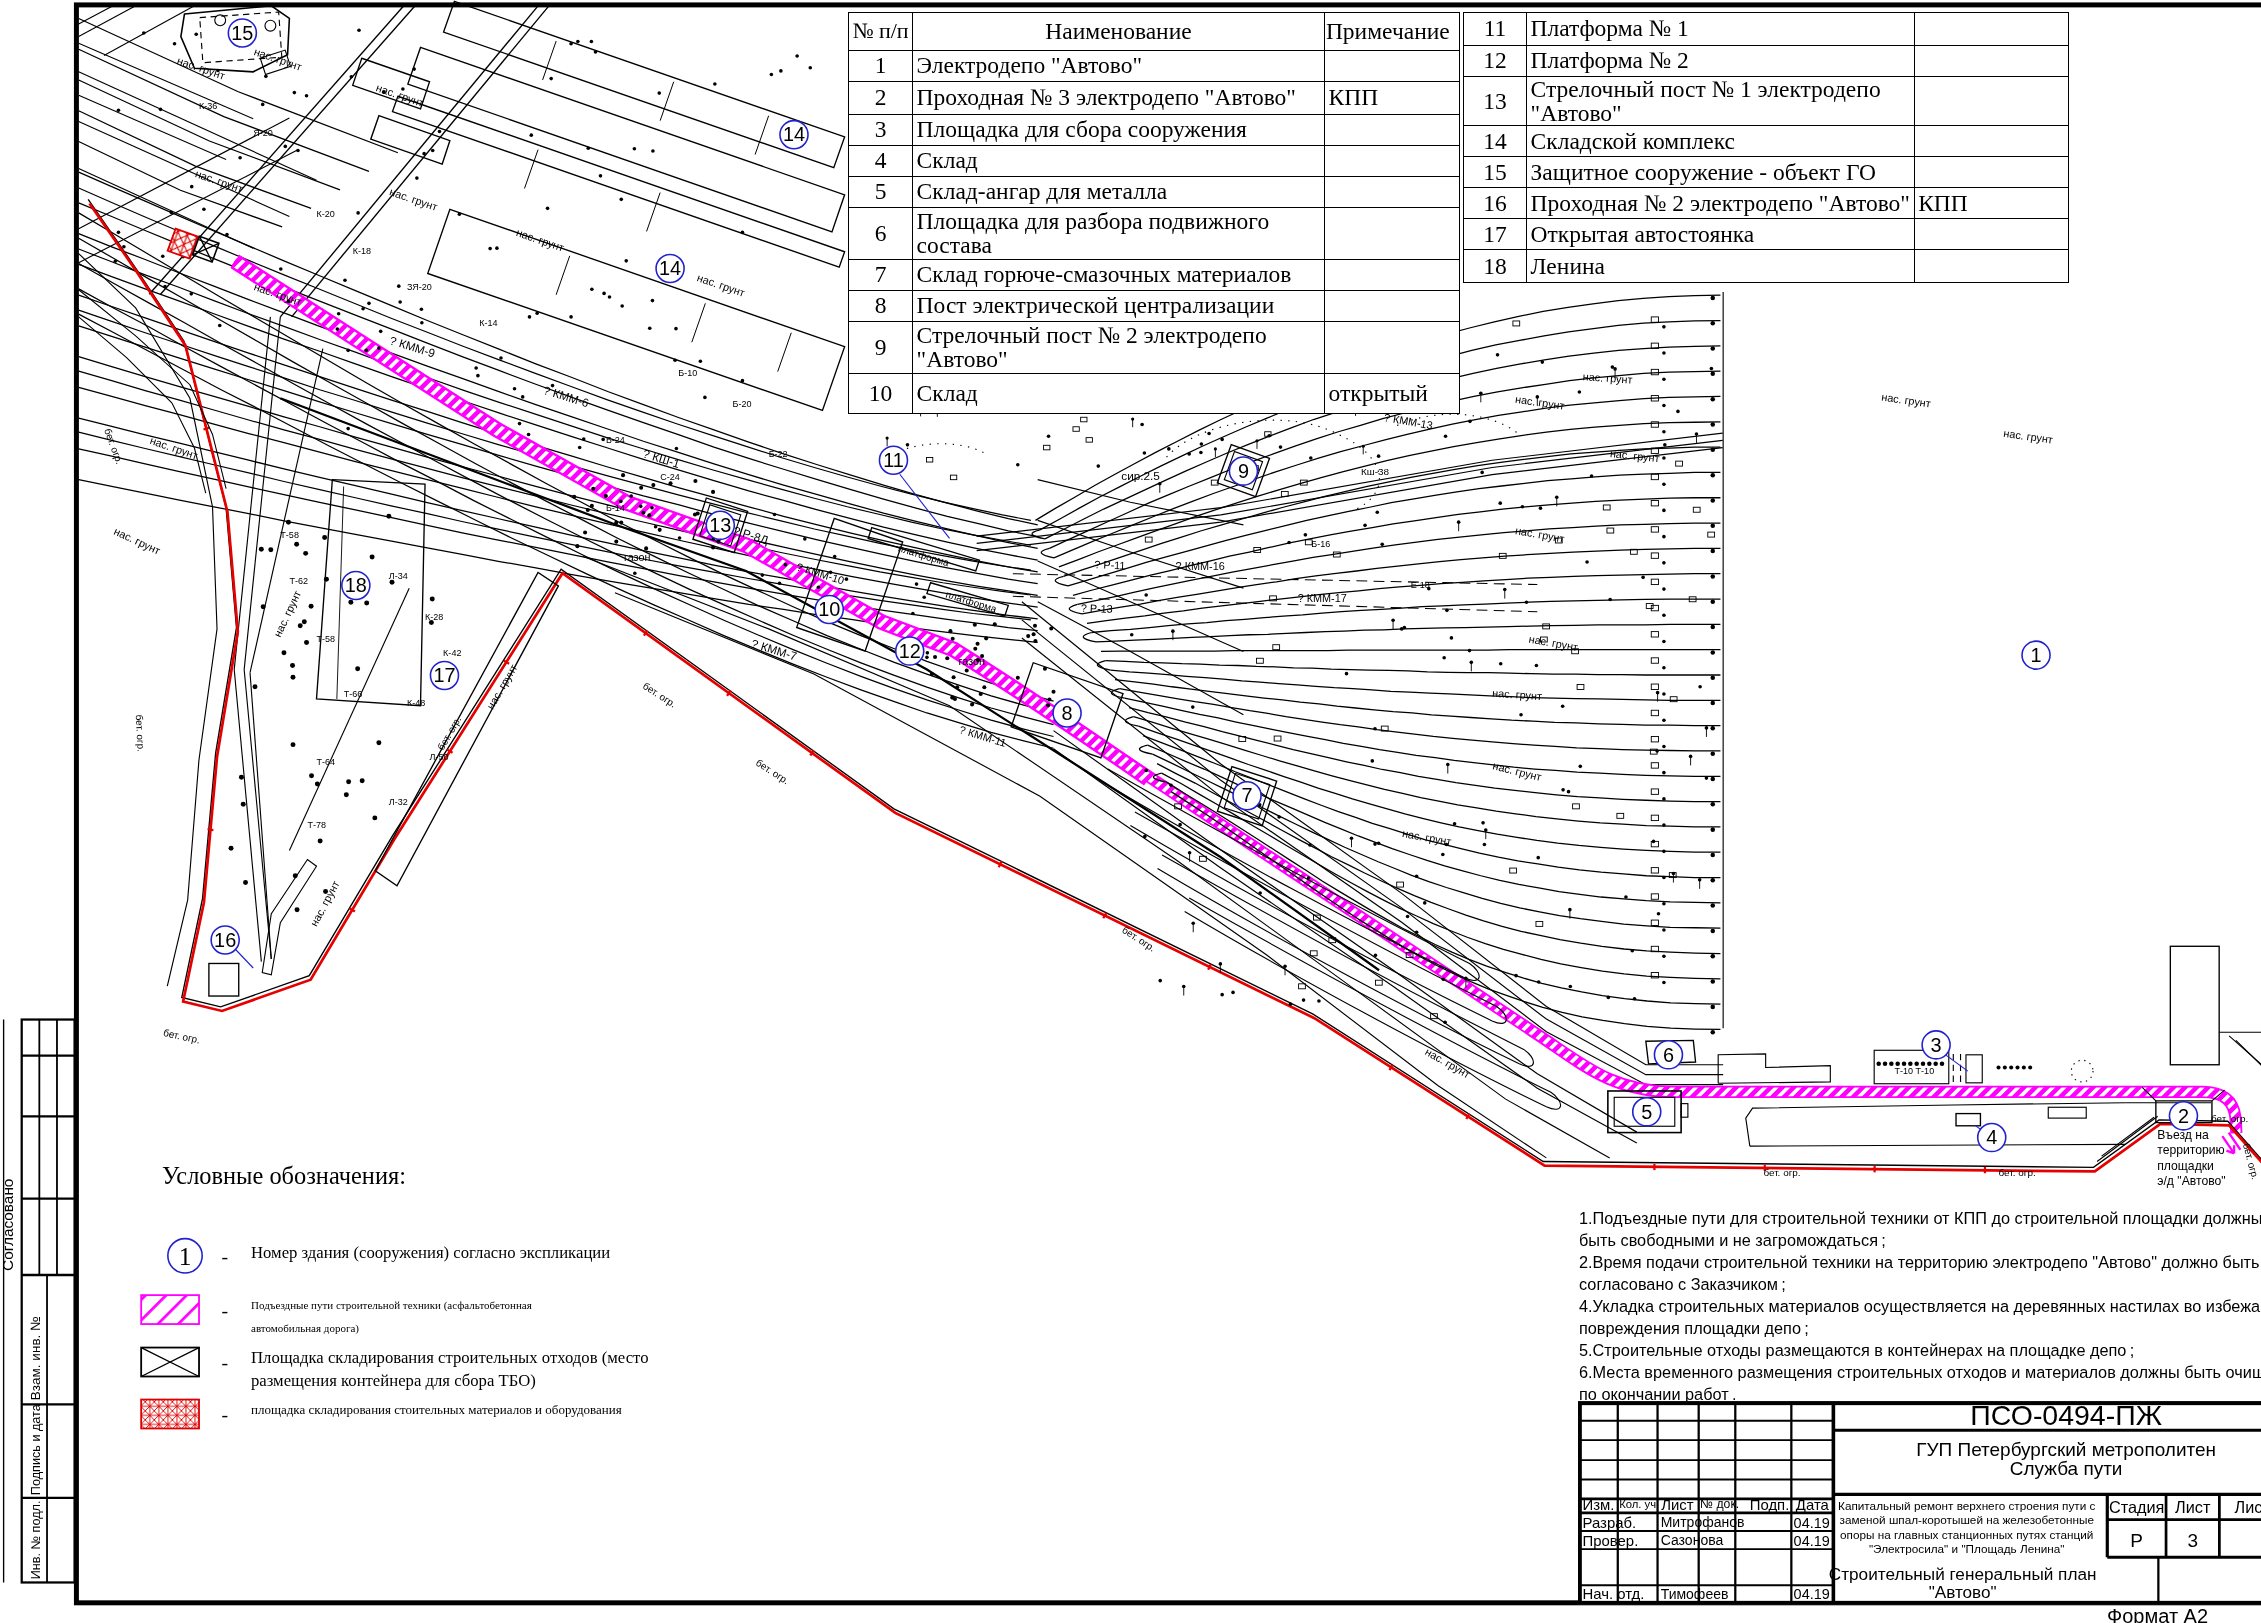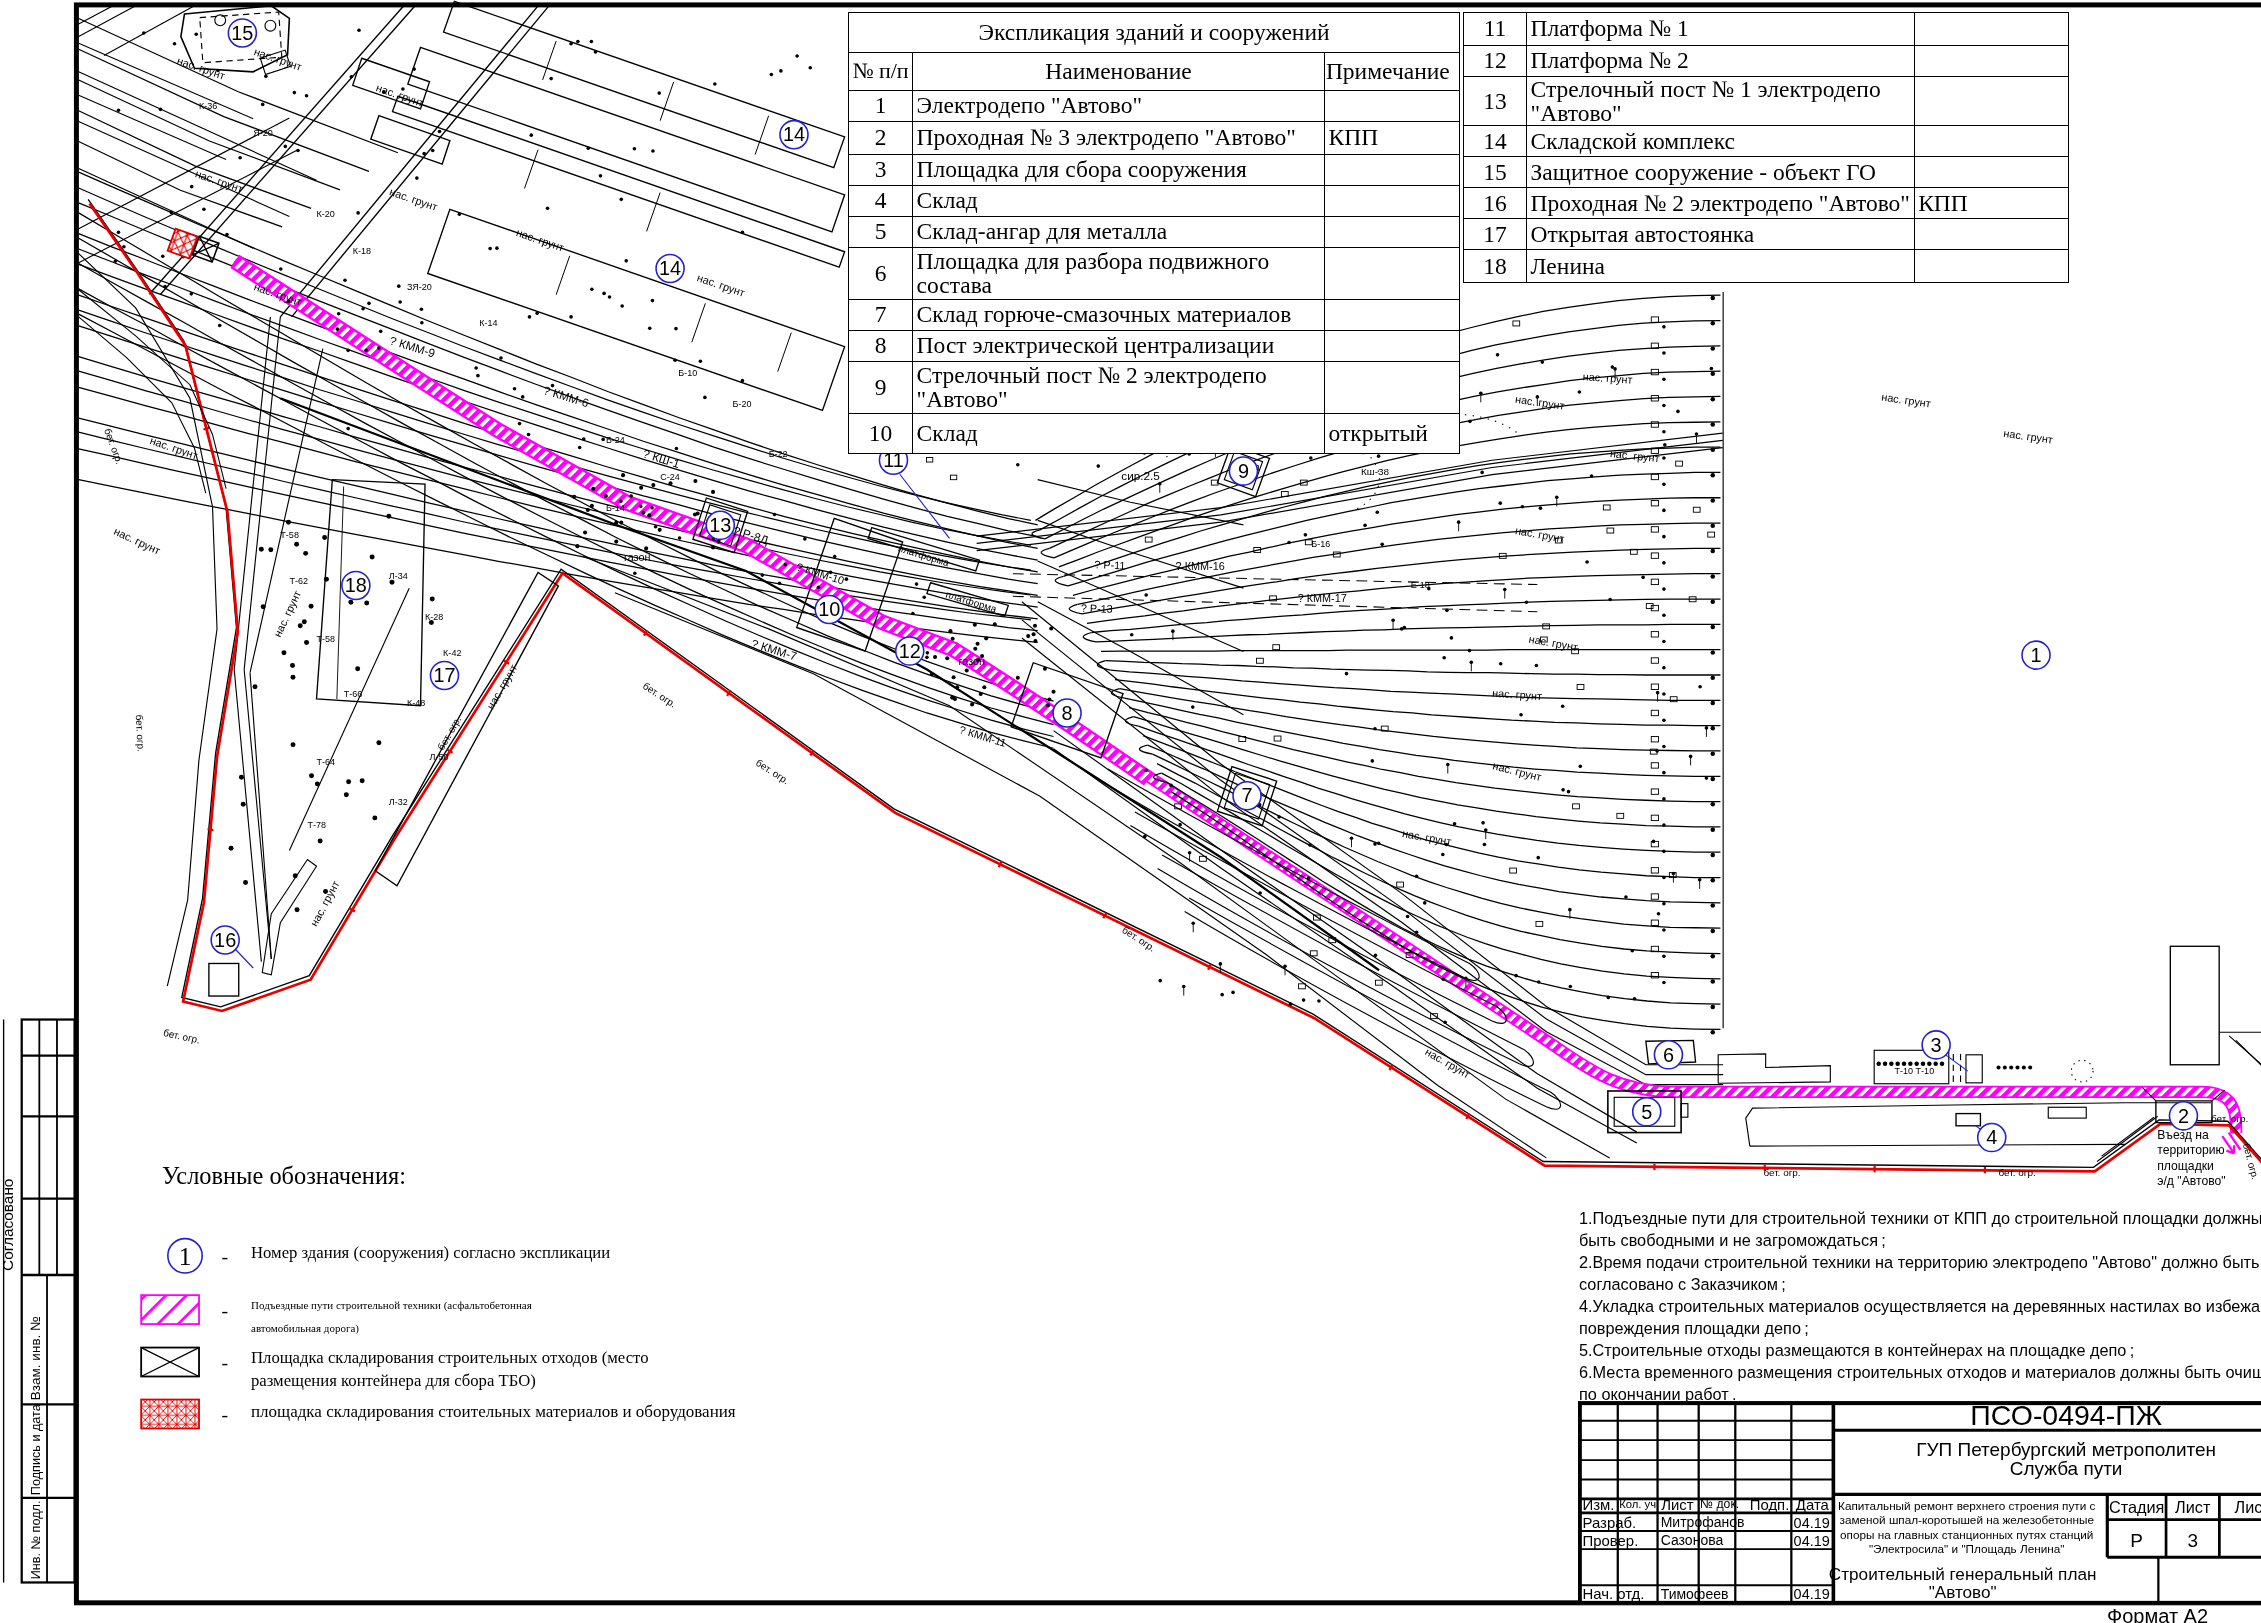--- a/index.html
+++ b/index.html
@@ -1098,23 +1098,20 @@
 <circle cx="4405" cy="2515" r="31" fill="#fff" stroke="#2222cc" stroke-width="3.5"></circle>
 <text x="4405" y="2530">4</text>
 <circle cx="4829" cy="2467" r="31" fill="#fff" stroke="#2222cc" stroke-width="3.5"></circle>
 <text x="4829" y="2482">2</text>
 </g>
 </svg>
 
 <div class="abs" style="left:848px;top:11.8px;width:612px;background:#fff">
 <table style="width:612px;font-size:23.5px">
 <tbody>
-        <tr>
-          <td colspan="3" style="height:40px;text-align:center">Экспликация зданий и сооружений</td>
-        </tr>
 <tr>
           <td style="width:64px;height:38px;text-align:center;font-size:22px;padding:0 0.9px">№ п/п</td>
           <td style="width:412px;text-align:center">Наименование</td>
           <td style="text-align:left;padding:0 0.9px">Примечание</td>
         </tr>
 <tr>
           <td style="height:31px;text-align:center">1</td>
           <td>Электродепо "Автово"</td>
           <td></td>
         </tr>
@@ -1239,21 +1236,21 @@
 <path d="M11,280 L139,344 M139,280 L11,344" stroke="#000" stroke-width="3"></path>
 <text x="189" y="328" font-family="Liberation Serif,serif" font-size="44">-</text>
 
 <rect x="11" y="395" width="128" height="64" fill="url(#lrh)" stroke="#d00" stroke-width="4"></rect>
 <text x="189" y="443" font-family="Liberation Serif,serif" font-size="44">-</text>
 </svg>
 
 <div class="abs ser" style="left:251px;top:1243px;font-size:16.7px">Номер здания (сооружения) согласно экспликации</div>
 <div class="abs ser" style="left:251px;top:1294px;font-size:11px;line-height:22.6px">Подъездные пути строительной техники (асфальтобетонная<br>автомобильная дорога)</div>
 <div class="abs ser" style="left:251px;top:1347px;font-size:16.7px;line-height:22.6px">Площадка складирования строительных отходов (место<br>размещения контейнера для сбора ТБО)</div>
-<div class="abs ser" style="left:251px;top:1402px;font-size:17px">площадка складирования стоительных материалов и оборудования</div>
+<div class="abs ser" style="left:251px;top:1402px;font-size:13px">площадка складирования стоительных материалов и оборудования</div>
 
 <div class="abs san" style="left:1579px;top:1207px;width:737px;font-size:16.3px;line-height:22px;background:#fff;white-space:nowrap">1.Подъездные пути для строительной техники от КПП до строительной площадки должны<br>быть свободными и не загромождаться ;<br>2.Время подачи строительной техники на территорию электродепо  "Автово" должно быть<br>согласовано с Заказчиком ;<br>4.Укладка строительных материалов осуществляется на деревянных настилах во избежание<br>повреждения площадки депо ;<br>5.Строительные отходы размещаются в контейнерах на площадке депо ;<br>6.Места временного размещения строительных отходов и материалов должны быть очищены<br>по окончании работ .</div>
 
 <svg class="abs" style="left:1578px;top:1401px" width="725" height="204" viewBox="0 0 1604 450">
 <rect x="0" y="0" width="1604" height="450" fill="#fff"></rect>
 <g stroke="#000" fill="none">
 <rect x="4" y="4" width="1596" height="442" stroke-width="9"></rect>
 <line x1="88" y1="4" x2="88" y2="446" stroke-width="5"></line>
 <line x1="176" y1="4" x2="176" y2="446" stroke-width="5"></line>
 <line x1="267" y1="4" x2="267" y2="446" stroke-width="5"></line>

